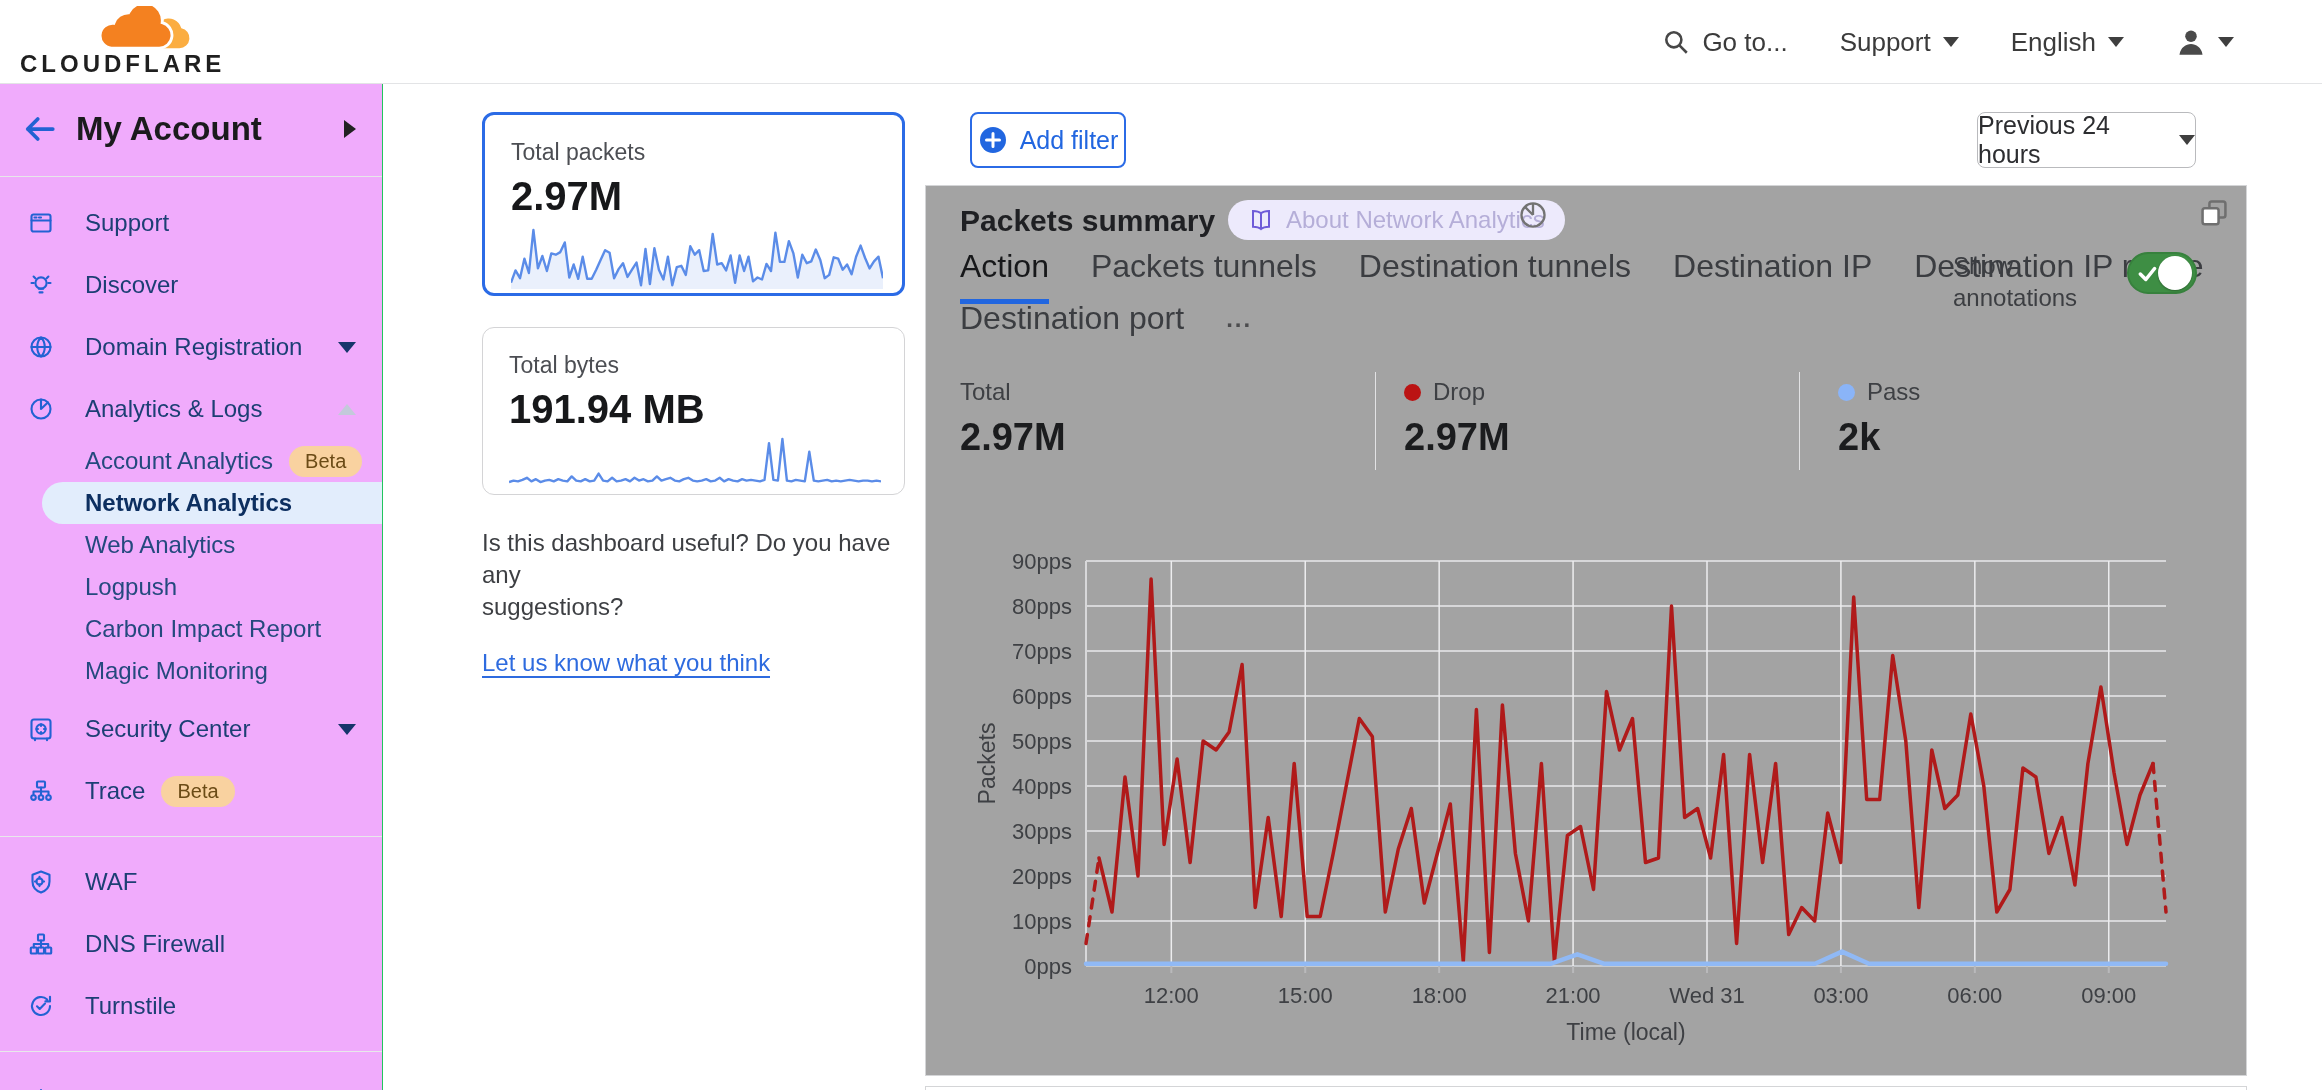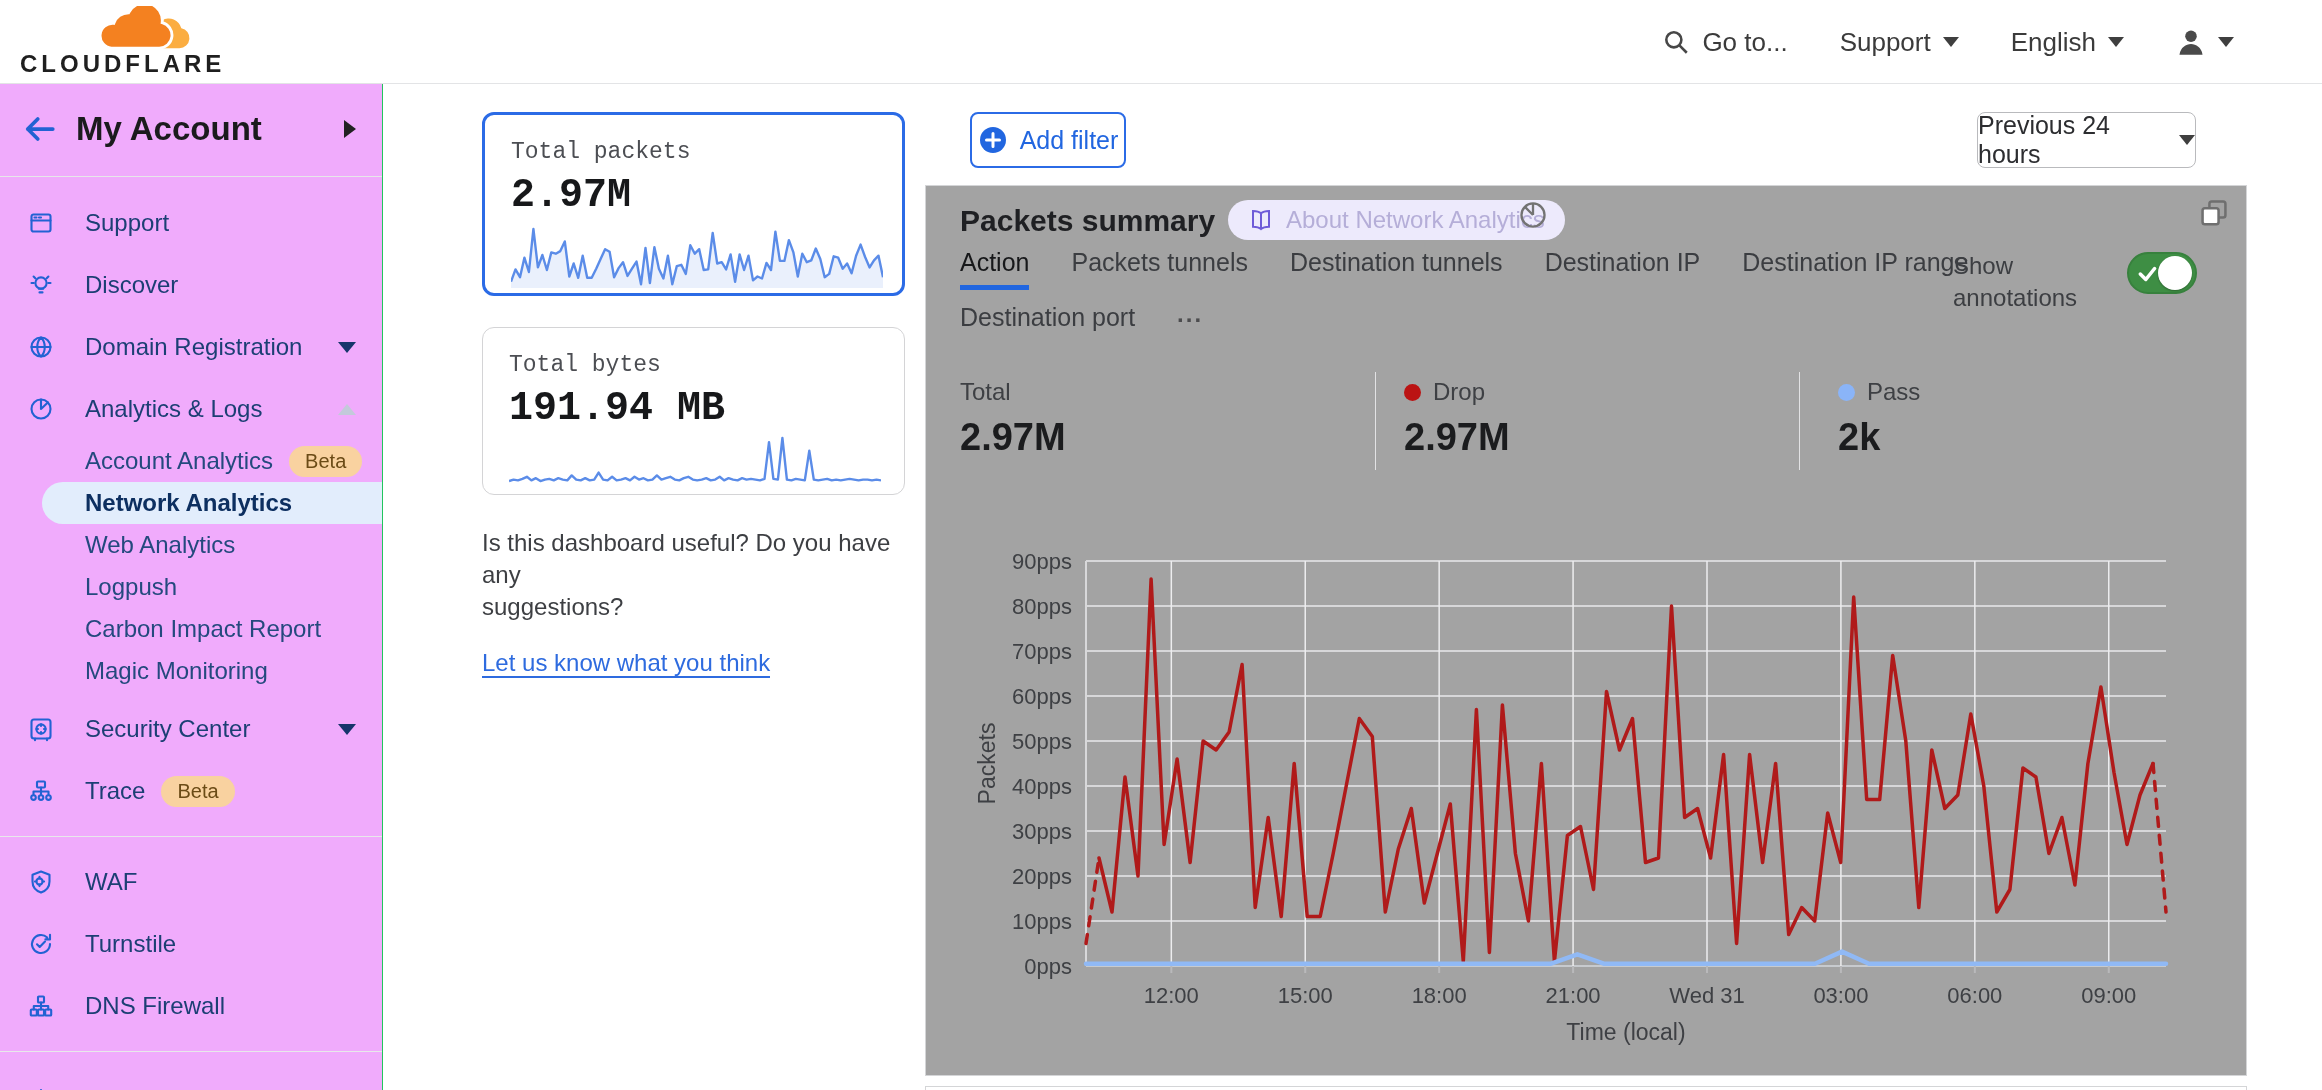--- a/index.html
+++ b/index.html
@@ -31,42 +31,42 @@
   .nav-sub.sel .lbl { font-weight:700; color:#0d2f60; }
   .nav-divider { height:1px; background:#e8e8ea; margin:14px 0; }
   .badge-beta { margin-left:16px; background:#f9d2a0; color:#6b4b16; font-size:20px; padding:4px 16px; border-radius:16px; }
   .cdown { position:absolute; right:26px; width:0; height:0; border-left:9px solid transparent; border-right:9px solid transparent; border-top:11px solid #16356b; }
   .cup { position:absolute; right:26px; width:0; height:0; border-left:9px solid transparent; border-right:9px solid transparent; border-bottom:11px solid #c3c9da; }
 
   
   .card { position:absolute; left:482px; background:#fff; border-radius:12px; }
   .card.selected { top:112px; width:423px; height:184px; border:3px solid #2b6be6; }
   .card.plain { top:327px; width:423px; height:168px; border:1px solid #d4d4d6; }
-  .card-inner { padding:24px 24px 0 26px;font-family:Liberation Mono, monospace; }
+  .card-inner { padding:24px 24px 0 26px; }
   .card-label { font-size:23px; color:#4c4e53; }
   .card-value { font-size:40px; font-weight:700; color:#17181a; margin-top:8px; }
   .feedback { position:absolute; left:482px; top:527px; width:440px; font-size:24px; line-height:32px; color:#3d3f43; }
   .feedback a { color:#2e6bdf; text-decoration:none; border-bottom:2px solid #2e6bdf; cursor:pointer; }
   .feedback .link-line { margin-top:24px; display:inline-block; }
 
   
   .add-filter { position:absolute; left:970px; top:112px; width:156px; height:56px; background:#fff; border:2px solid #2b6be6; border-radius:8px; display:flex; align-items:center; justify-content:center; gap:12px; color:#2166e0; font-size:25px; cursor:pointer; }
   .range-btn { position:absolute; left:1977px; top:112px; width:219px; height:56px; background:#fff; border:1px solid #b9babd; border-radius:8px; display:flex; align-items:center; justify-content:center; gap:14px; color:#2c2d30; font-size:25px; cursor:pointer; }
 
   
   .panel { position:absolute; left:925px; top:185px; width:1322px; height:891px; background:#a3a3a3; border:1px solid #d4d5d7; }
   .panel-title { position:absolute; left:34px; top:18px; font-size:30px; font-weight:700; color:#1f2023; }
   .about-badge { position:absolute; left:302px; top:14px; height:40px; padding:0 20px; border-radius:20px; background:#edeafc; display:flex; align-items:center; gap:12px; cursor:pointer; }
   .about-badge .txt { font-size:24px; color:#b5aed8; }
   .pie-glyph { position:absolute; left:592px; top:14px; cursor:pointer; }
   .expand-glyph { position:absolute; left:1272px; top:12px; cursor:pointer; }
   .tabs-row { position:absolute; left:34px; display:flex; gap:42px; }
   .tabs-row.r1 { top:62px; }
   .tabs-row.r2 { top:114px; align-items:center; }
-  .tab { font-size:25px; color:#3b3d41; padding-bottom:8px; cursor:pointer; white-space:nowrap; }
+  .tab { font-size:32px; color:#3b3d41; padding-bottom:14px; cursor:pointer; white-space:nowrap; }
   .tab.active { color:#17181a; border-bottom:5px solid #2166e0; }
   .tab-more { font-size:24px; font-weight:700; color:#4c4c4e; letter-spacing:2px; cursor:pointer; padding-bottom:14px; }
   .annot-label { position:absolute; left:1027px; top:64px; width:150px; font-size:24px; line-height:32px; color:#3c3e42; }
   .toggle { position:absolute; left:1201px; top:66px; width:70px; height:42px; border-radius:21px; background:#3e8e44; border:2px solid #37813d; cursor:pointer; }
   .toggle .knob { position:absolute; right:3px; top:2px; width:34px; height:34px; border-radius:50%; background:#fff; box-shadow:0 1px 2px rgba(0,0,0,.3); }
   .toggle svg { position:absolute; left:8px; top:10px; }
 
   .stat { position:absolute; top:192px; }
   .stat .s-head { display:flex; align-items:center; gap:12px; }
   .stat .s-label { font-size:24px; color:#3e4044; }
@@ -199,34 +199,34 @@
       <div class="nav-item">
         <span class="icn"><svg width="26" height="26" viewBox="0 0 26 26" fill="none" stroke="#2262d3" stroke-width="2.1" stroke-linecap="round" stroke-linejoin="round">
             <path d="M13 2.5l8.5 3.2v6.9c0 5.6-3.6 9.3-8.5 11-4.9-1.7-8.5-5.4-8.5-11V5.7z"></path>
             <circle cx="11.5" cy="12.5" r="3.1"></circle>
             <path d="M11.5 7.9v1.5 M11.5 15.6v1.5 M6.9 12.5h1.5 M14.6 12.5h1.5"></path>
           </svg></span>
         <span class="lbl">WAF</span>
       </div>
       <div class="nav-item">
         <span class="icn"><svg width="26" height="26" viewBox="0 0 26 26" fill="none" stroke="#2262d3" stroke-width="2.1" stroke-linecap="round" stroke-linejoin="round">
-            <path d="M22 13a9 9 0 1 1-2.8-6.5 M22 3.8v4.6h-4.6"></path>
-            <path d="M9 13.3l2.7 2.7 5.3-5.5"></path>
-          </svg></span>
-        <span class="lbl">Turnstile</span>
-      </div>
-      <div class="nav-item">
-        <span class="icn"><svg width="26" height="26" viewBox="0 0 26 26" fill="none" stroke="#2262d3" stroke-width="2.1" stroke-linecap="round" stroke-linejoin="round">
             <rect x="10" y="3.5" width="6" height="6" rx="0.8"></rect>
             <rect x="2.8" y="16.5" width="6" height="6" rx="0.8"></rect>
             <rect x="10" y="16.5" width="6" height="6" rx="0.8"></rect>
             <rect x="17.2" y="16.5" width="6" height="6" rx="0.8"></rect>
             <path d="M13 9.5v3.5 M5.8 16.5V13h14.4v3.5 M13 13v3.5"></path>
           </svg></span>
         <span class="lbl">DNS Firewall</span>
+      </div>
+      <div class="nav-item">
+        <span class="icn"><svg width="26" height="26" viewBox="0 0 26 26" fill="none" stroke="#2262d3" stroke-width="2.1" stroke-linecap="round" stroke-linejoin="round">
+            <path d="M22 13a9 9 0 1 1-2.8-6.5 M22 3.8v4.6h-4.6"></path>
+            <path d="M9 13.3l2.7 2.7 5.3-5.5"></path>
+          </svg></span>
+        <span class="lbl">Turnstile</span>
       </div>
       <div class="nav-divider"></div>
       <div class="nav-item" style="margin-top: 10px;">
         <span class="icn"><svg width="26" height="26" viewBox="0 0 26 26" fill="none" stroke="#2262d3" stroke-width="2.1" stroke-linecap="round" stroke-linejoin="round">
             <path d="M13 6v14 M7 8.5l12 9 M19 8.5l-12 9"></path>
           </svg></span>
       </div>
     </div>
 </div>
 

